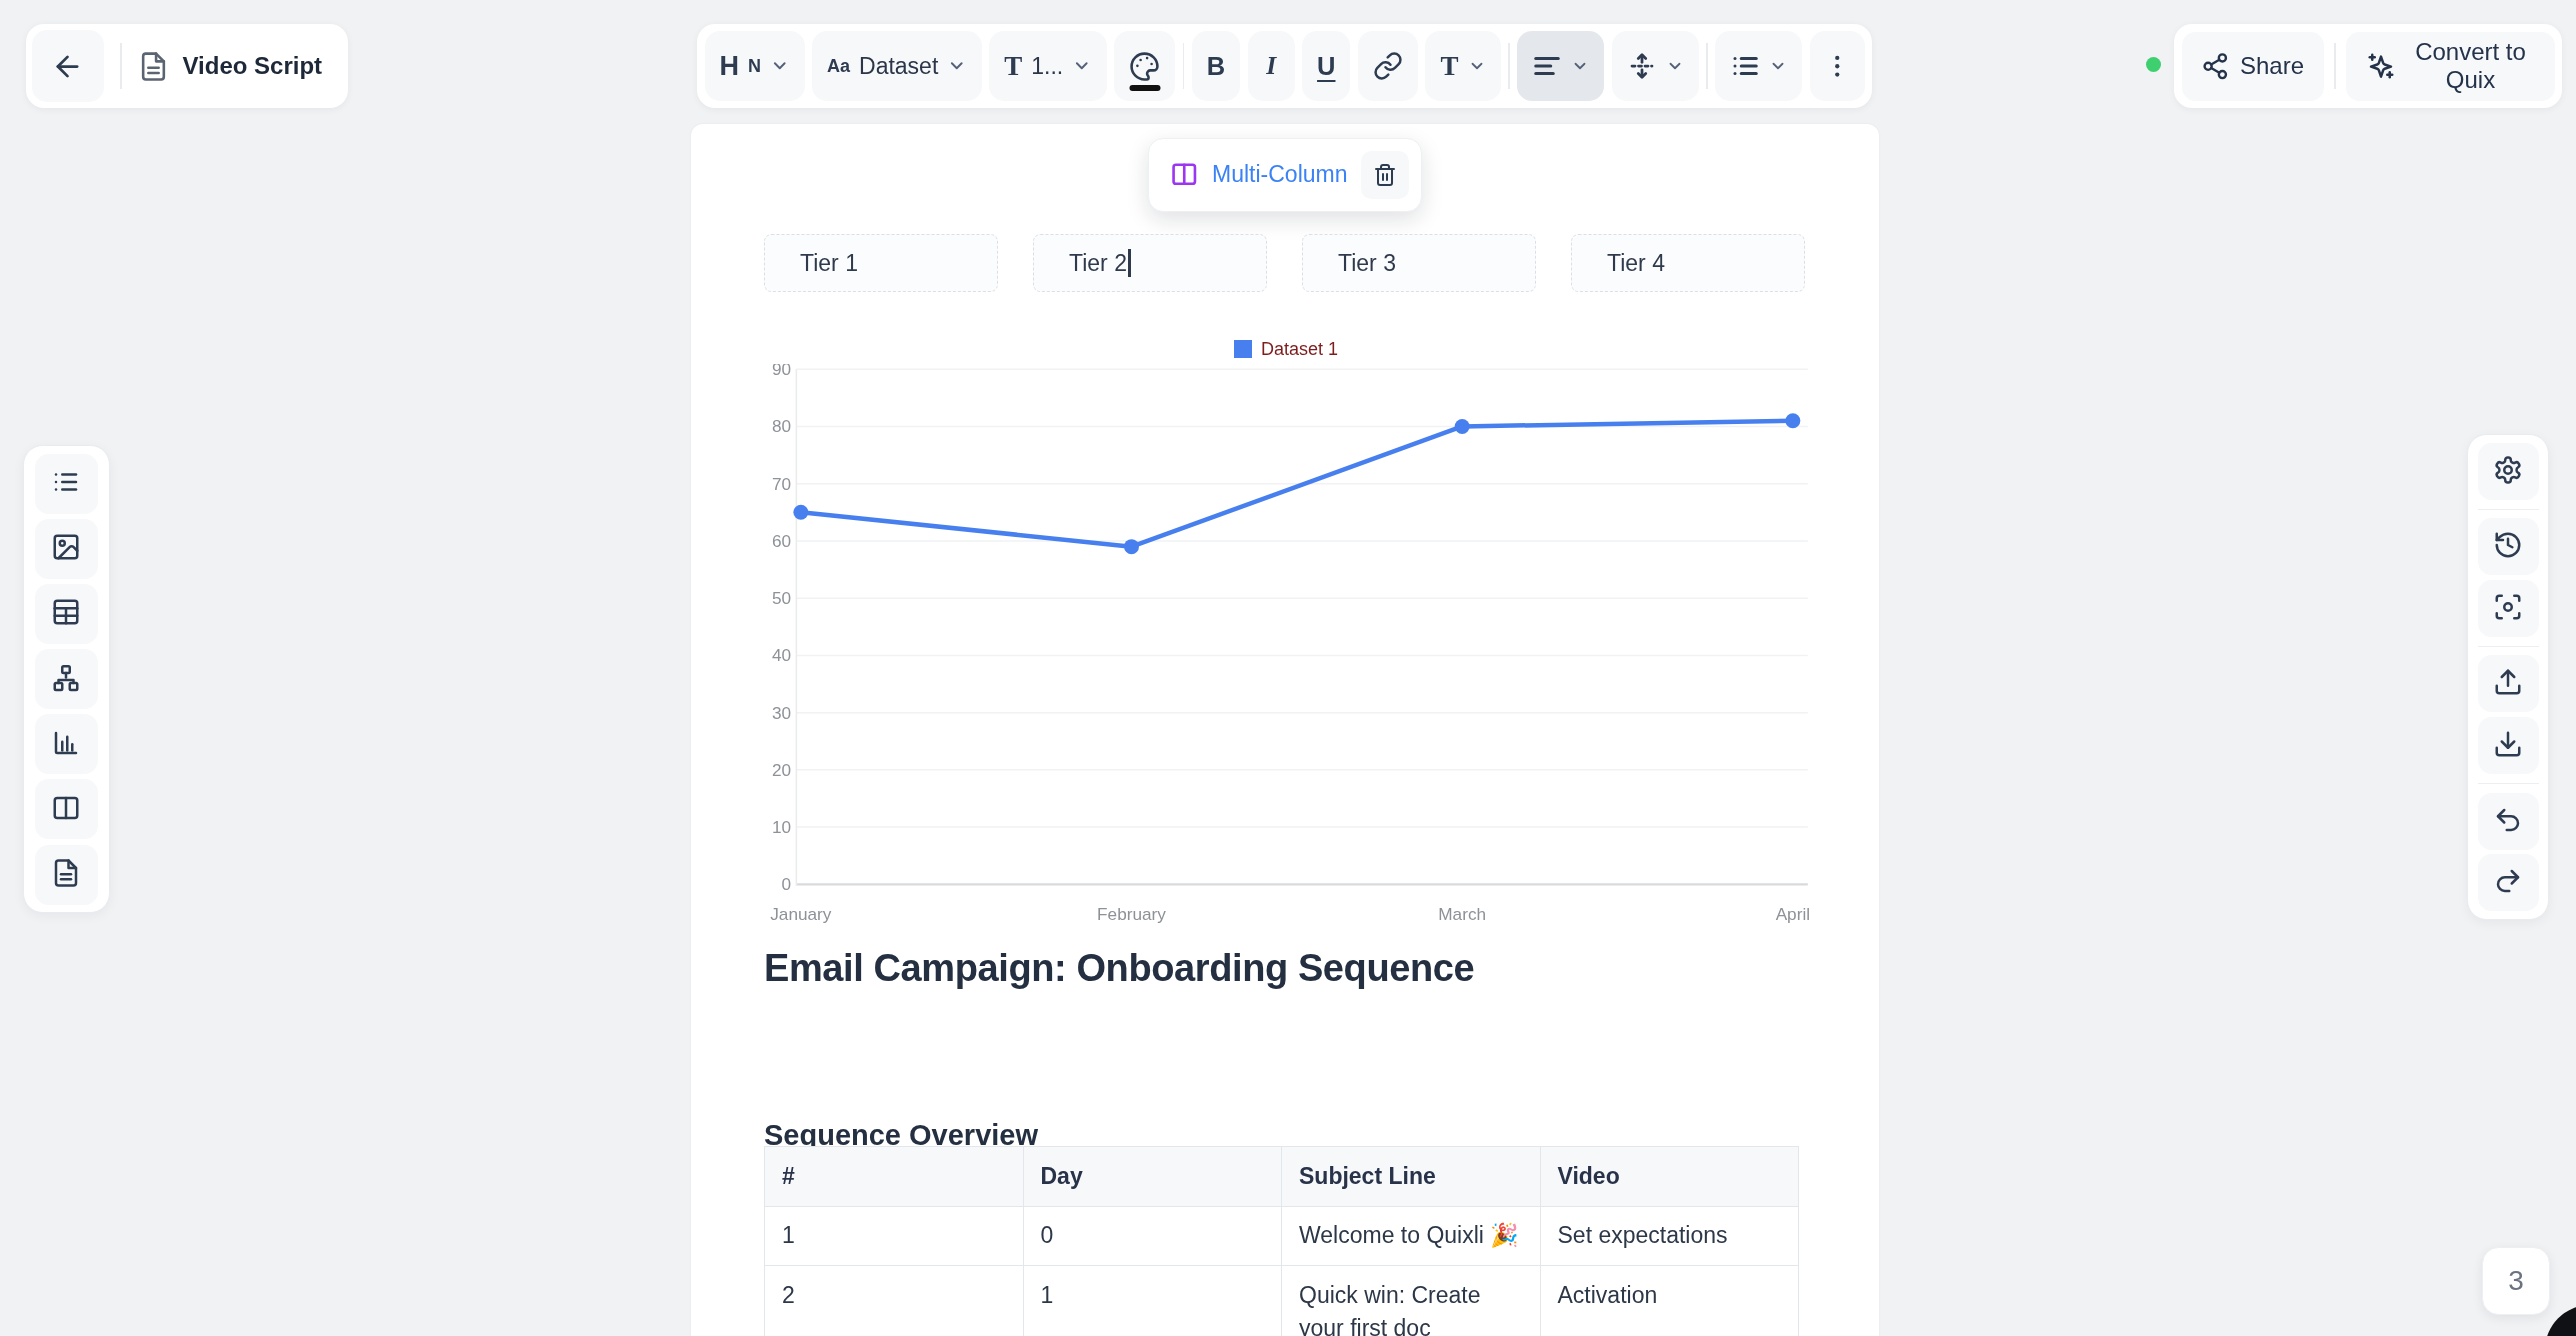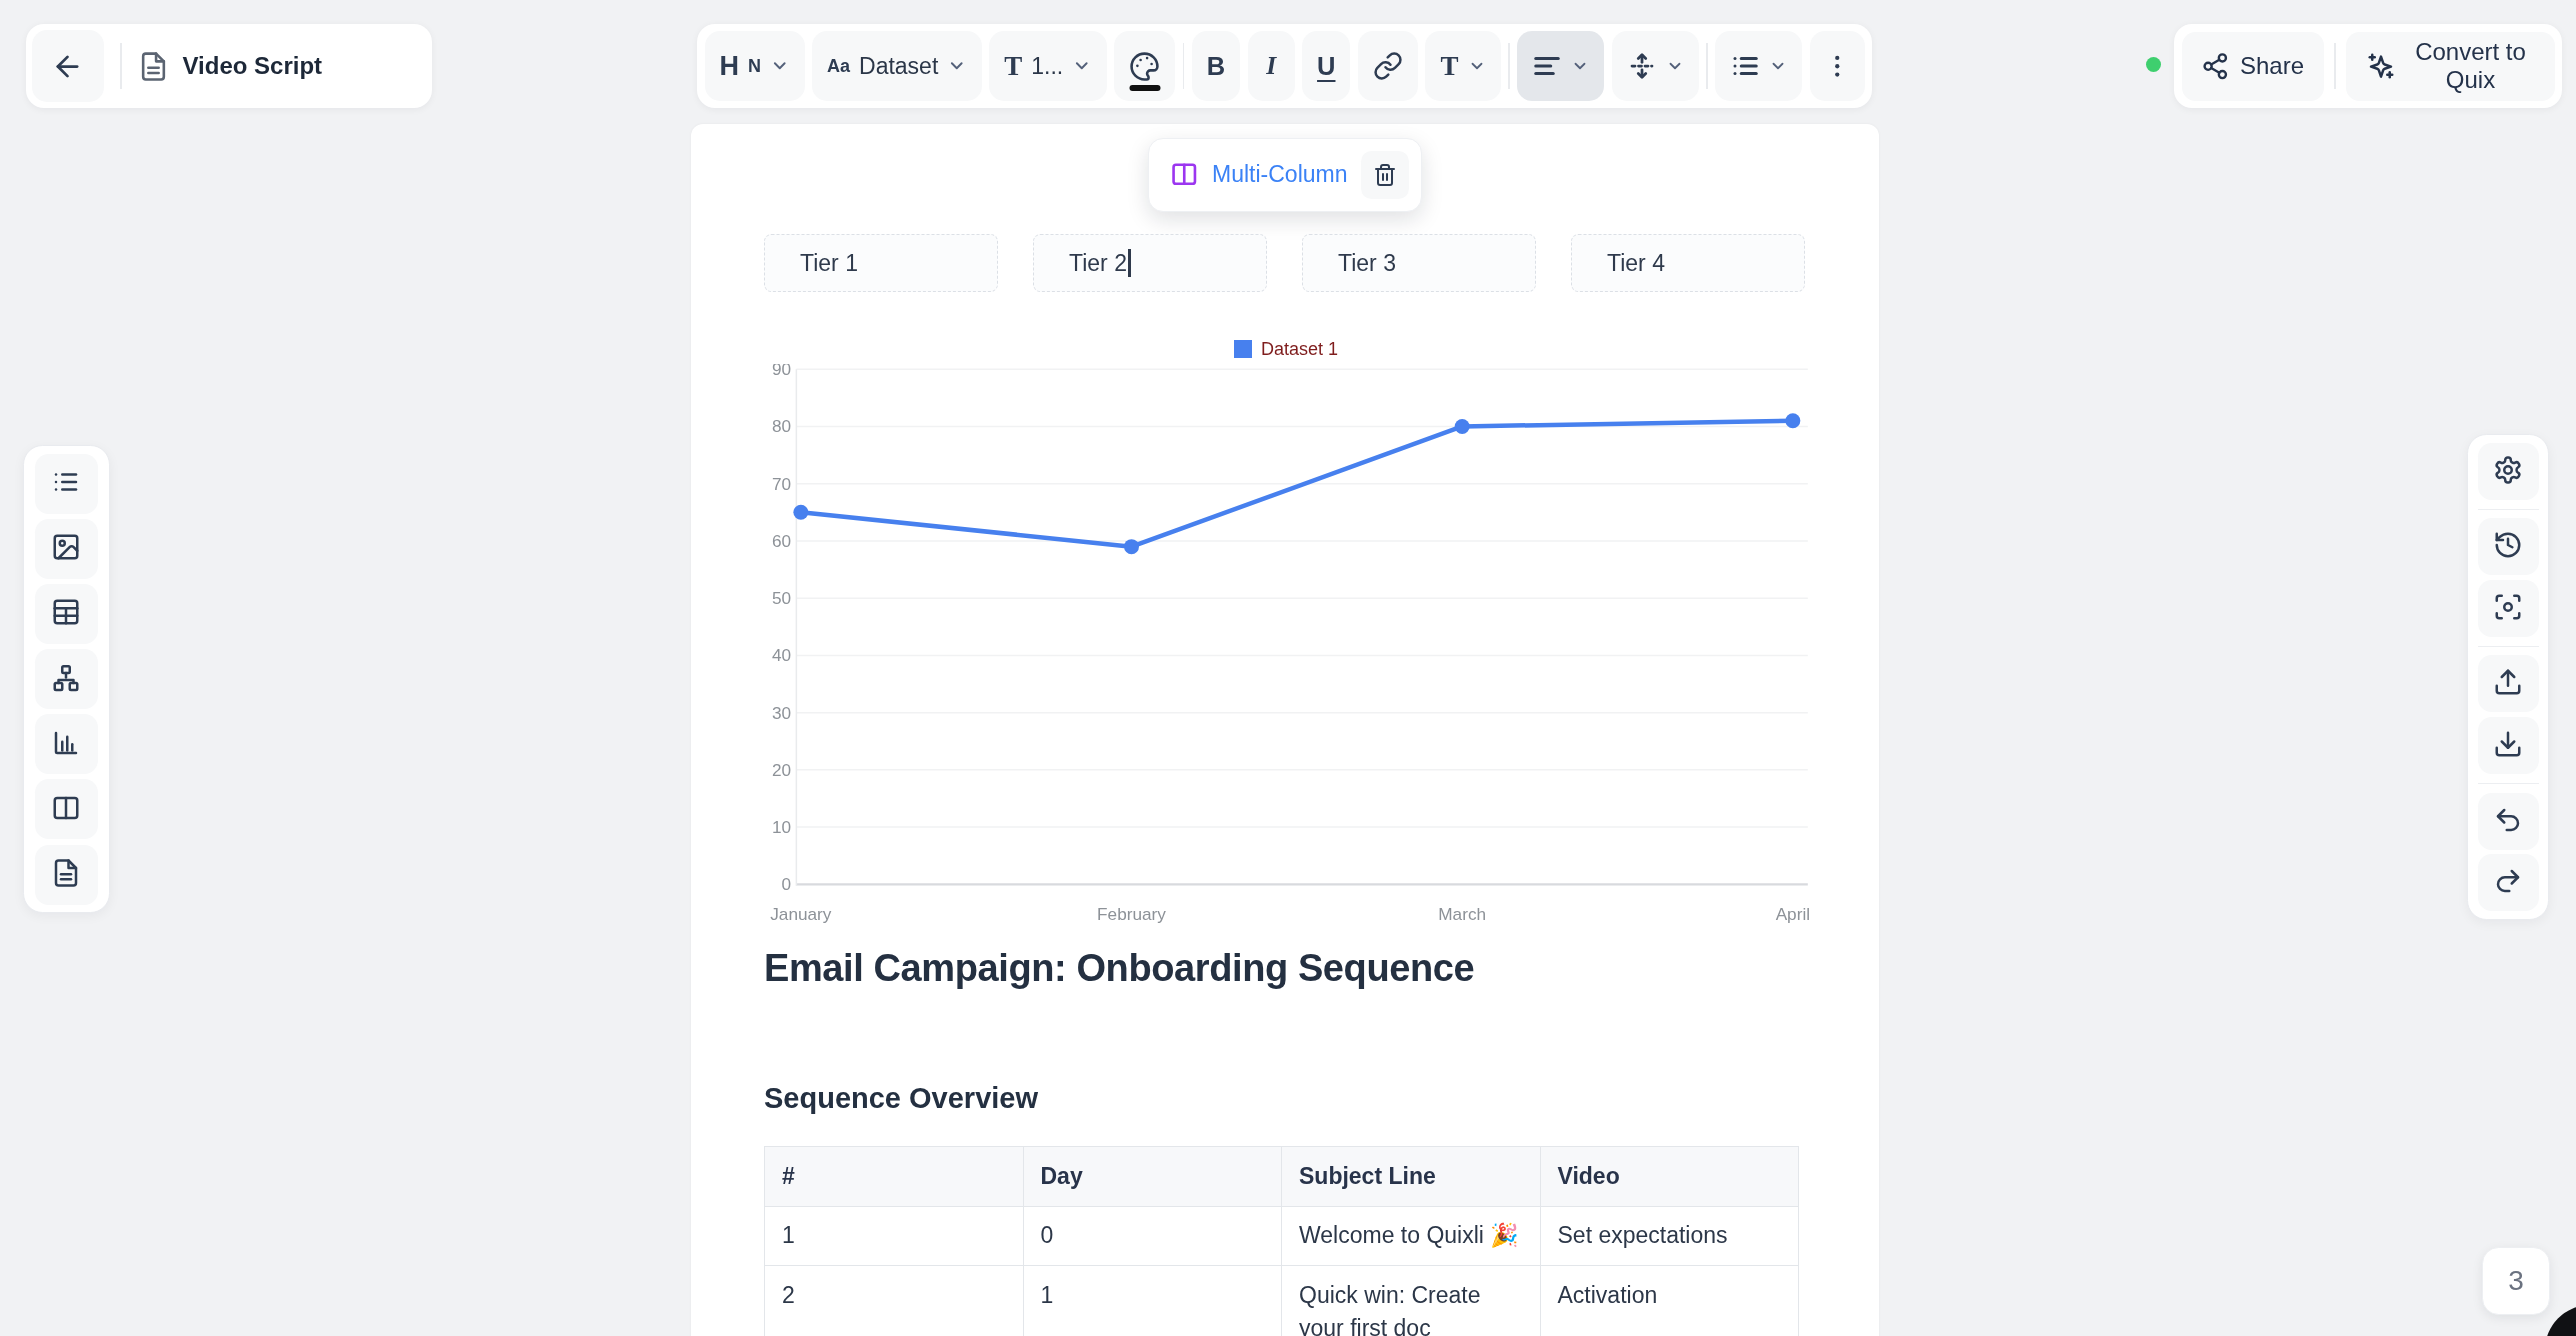--- a/index.html
+++ b/index.html
@@ -3,21 +3,21 @@
 <meta charset="utf-8">
 <style>
   html,body{margin:0;padding:0;}
   #canvas{
     position:relative;width:2576px;height:1337px;overflow:hidden;
     background:#f1f2f4;font-family:"Liberation Sans",sans-serif;color:#27303f;
     -webkit-font-smoothing:antialiased;
   }
   .card{background:#fff;border-radius:18px;box-shadow:0 1.5px 7.5px rgba(16,24,40,.05);}
   
-  .titlebar{position:absolute;left:25.5px;top:24px;height:84px;width:406px;display:flex;align-items:center;gap:16.5px;padding:0 13px 0 6px;box-sizing:border-box;}
+  .titlebar{position:absolute;left:25.5px;top:24px;height:84px;width:322px;display:flex;align-items:center;gap:16.5px;padding:0 13px 0 6px;box-sizing:border-box;}
   .iconbtn{display:flex;align-items:center;justify-content:center;background:#f7f8f9;border-radius:15px;border:none;cursor:pointer;color:#2e3c52;}
   .back-btn{width:72px;height:72px;flex:0 0 auto;}
   .vdiv{width:1.5px;height:46px;background:#e9ebee;flex:0 0 auto;}
   .doc-title-group{display:flex;align-items:center;gap:13.5px;}
   .doc-title{font-size:24px;font-weight:600;color:#1d2838;white-space:nowrap;}
   svg.ic{display:block;}
   .toolbar{position:absolute;left:697px;top:24px;height:84px;width:1175px;display:flex;align-items:center;gap:7.5px;padding:0 7.5px;box-sizing:border-box;}
   .tbtn{height:70px;border-radius:15px;background:#f7f8f9;border:none;display:flex;align-items:center;justify-content:center;gap:9px;padding:0 15px;cursor:pointer;color:#2e3c52;font-family:inherit;}
   .tbtn.active{background:#e4e7eb;}
   .tb-big{font-size:27px;font-weight:600;color:#2e3c52;}
@@ -41,21 +41,21 @@
   .caret{display:inline-block;width:2.2px;height:28.5px;background:#2f3a4c;margin-left:1.5px;vertical-align:middle;}
   
   .chart-wrap{position:absolute;top:210px;left:67px;width:1056px;}
   .chart-legend{display:flex;align-items:center;justify-content:center;gap:9px;height:30px;}
   .legend-swatch{width:18px;height:18px;display:inline-block;}
   .legend-label{font-size:18px;color:#7f1d1d;}
   
   .h1{position:absolute;top:823px;left:73px;font-size:38px;font-weight:700;color:#243041;letter-spacing:-0.4px;}
   .meta{position:absolute;top:907px;left:73px;font-size:23px;color:#243041;}
   .meta b{font-weight:700;}
-  .h2{position:absolute;top:958px;left:73px;font-size:29px;font-weight:700;color:#243041;}
+  .h2{position:absolute;top:995px;left:73px;font-size:29px;font-weight:700;color:#243041;}
   .doc-table{position:absolute;top:1022px;left:73px;width:1035px;border-collapse:collapse;font-size:23px;color:#2c3748;}
   .doc-table th,.doc-table td{border:0.7px solid #e3e6ea;text-align:left;vertical-align:top;padding:12.7px 17px;line-height:1.45;}
   .doc-table th{background:#f7f8fa;font-weight:700;color:#28334a;}
   .doc-table td{background:#fff;}
   .doc-table col{width:258px;}
   
   .sidepanel{position:absolute;background:#fff;border:0.7px solid #e9ebef;border-radius:19.5px;box-shadow:0 3px 12px rgba(16,24,40,.05);display:flex;flex-direction:column;align-items:center;padding:7.5px 0;box-sizing:border-box;}
   .left-panel{left:22.5px;top:445px;width:87px;gap:5.2px;}
   .right-panel{left:2467px;top:434px;width:82px;gap:4.5px;}
   .panel-btn{width:63px;height:60px;border-radius:13.5px;background:#f7f8f9;border:none;display:flex;align-items:center;justify-content:center;color:#2e3c52;cursor:pointer;}

